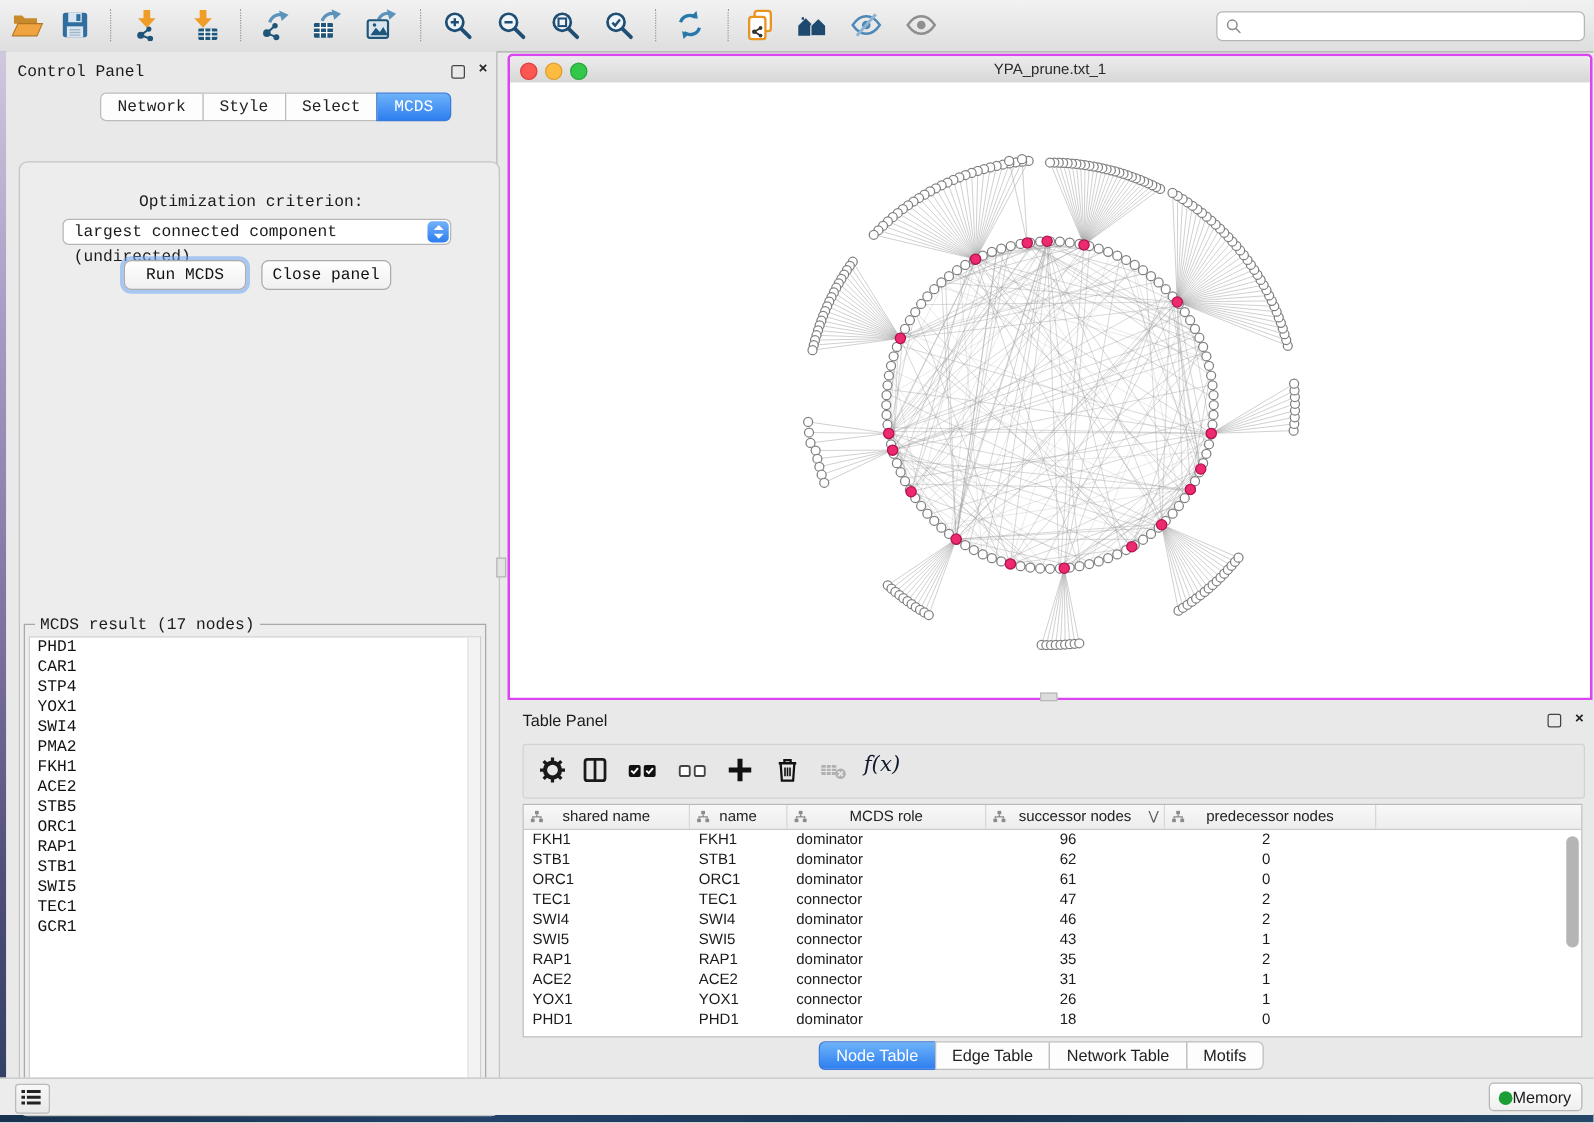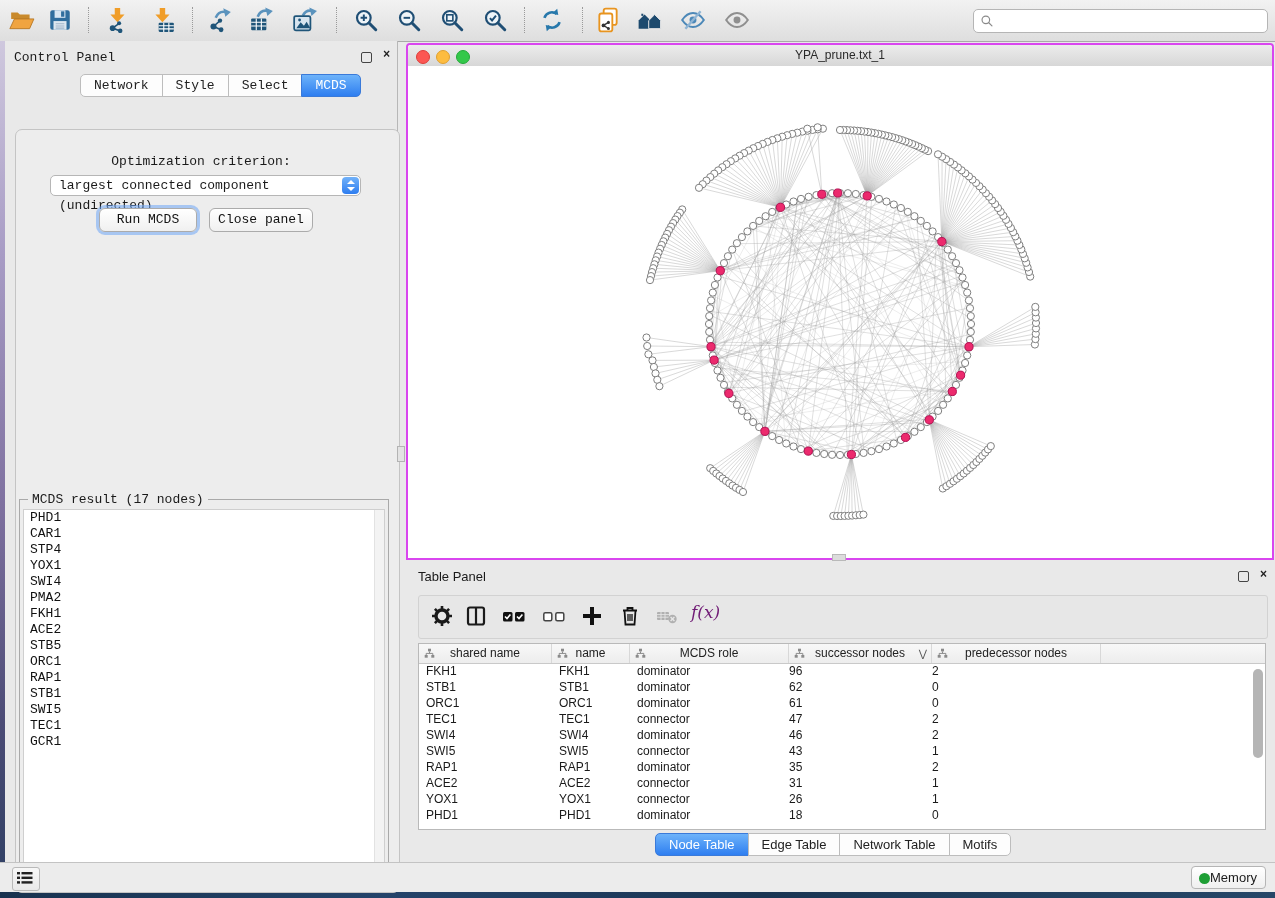--- a/index.html
+++ b/index.html
@@ -55,21 +55,21 @@
   .ticon{position:absolute;top:8px;width:26px;height:26px;}
   #dtable{position:absolute;left:13px;top:80px;width:848px;height:187px;background:#fff;border:1px solid #b9b9b9;box-sizing:border-box;overflow:hidden;}
   #thead{position:absolute;left:0;top:0;right:0;height:19px;background:linear-gradient(#f8f8f8,#ededed);border-bottom:1px solid #c9c9c9;display:flex;}
   .th{position:relative;border-right:1px solid #d8d8d8;font-size:12px;color:#222;text-align:center;line-height:18px;box-sizing:border-box;}
   .th .hico{position:absolute;left:5px;top:4px;}
   .th .chev{position:absolute;right:4px;top:1px;color:#555;font-size:10px;}
   #tbody{position:absolute;left:0;top:19px;right:0;bottom:0;}
   .tr{display:flex;height:16px;}
   .td{font-size:12px;line-height:16px;box-sizing:border-box;white-space:nowrap;overflow:hidden;}
   .td.l{text-align:left;padding-left:7px;}
-  .td.r{text-align:left;}
+  .td.r{text-align:center;}
   #tscroll{position:absolute;left:834px;top:25px;width:10px;height:89px;background:#b5b5b5;border-radius:5px;}
   #ttabs{position:absolute;left:250px;top:270px;}
   
   #statusbar{left:0;top:862px;width:1275px;height:29px;background:#ececec;border-top:1px solid #c3c3c3;}
   #listbtn{position:absolute;left:12px;top:4px;width:26px;height:22px;background:linear-gradient(#f7f7f7,#e9e9e9);border:1px solid #b9b9b9;border-radius:3px;}
   #membtn{position:absolute;left:1191px;top:3px;width:75px;height:23px;background:linear-gradient(#ffffff,#efefef);border:1px solid #b5b5b5;border-radius:4px;font-size:13px;line-height:22px;text-align:center;padding-left:10px;box-sizing:border-box;}
   #memdot{position:absolute;left:7px;top:6px;width:11px;height:11px;border-radius:50%;background:#1d9e34;}
 </style>
 </head>
 <body>
@@ -976,21 +976,21 @@
             <path d="M6.5 6.5l1 14h9l1-14" fill="none" stroke="#111" stroke-width="1.8"></path>
             <path d="M10 10v7M12 10v7M14 10v7" stroke="#111" stroke-width="1.3"></path>
           </svg></span>
       <span class="ticon" style="left:236px">
         <svg width="24" height="24" viewBox="0 0 24 24">
             <rect x="2" y="8" width="12" height="8" rx="1" fill="#b0b0b0"></rect>
             <path d="M2 10.6h12M2 13.2h12M6 8v8M10 8v8" stroke="#e7e7e7" stroke-width="0.9"></path>
             <circle cx="17.5" cy="15" r="4.2" fill="#b0b0b0"></circle>
             <path d="M15.6 13.1l3.8 3.8M19.4 13.1l-3.8 3.8" stroke="#e7e7e7" stroke-width="1.4"></path>
           </svg></span>
-      <span class="ticon" style="left:272px;width:34px;font-family:'DejaVu Serif',serif;font-style:italic;font-size:17px;color:#701a75;top:6px">f(x)</span>
+      <span class="ticon" style="left:272px;width:34px;font-family:'DejaVu Serif',serif;font-style:italic;font-size:17px;color:#0f172a;top:6px">f(x)</span>
     </div>
 
     <div id="dtable">
       <div id="thead">
           <div class="th" style="width: 133px;"><svg class="hico" width="11" height="11" viewBox="0 0 11 11">
               <rect x="4" y="0.7" width="3" height="2.7" fill="#8a8a8a"></rect>
               <rect x="0.7" y="7" width="3" height="2.7" fill="#8a8a8a"></rect>
               <rect x="7.3" y="7" width="3" height="2.7" fill="#8a8a8a"></rect>
               <path d="M5.5 3.4v2M2.2 7V5.4h6.6V7" stroke="#8a8a8a" fill="none"></path>
             </svg><span>shared name</span></div>

